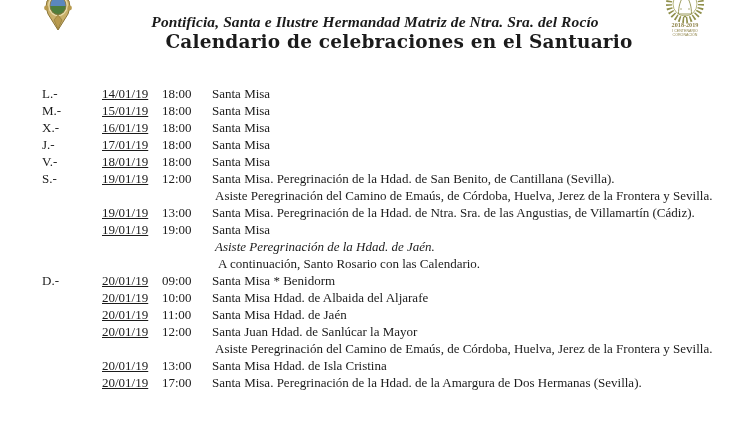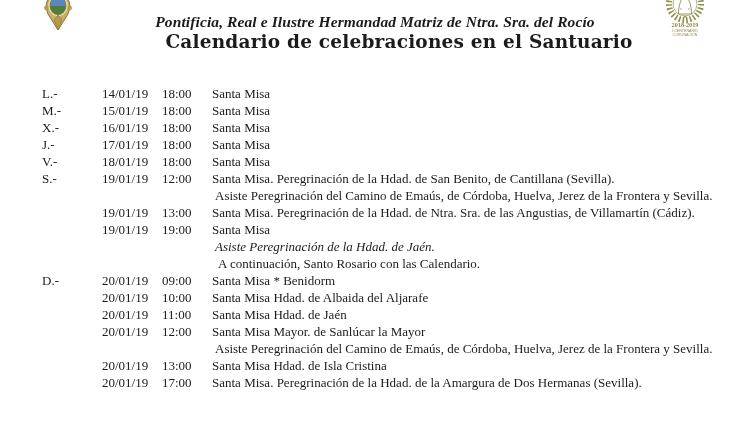--- a/index.html
+++ b/index.html
@@ -53,21 +53,21 @@
     font-family: "Liberation Serif", serif;
     font-size: 13px;
   }
   table.schedule td {
     height: 17px; line-height: 17px;
     padding: 0; margin: 0;
     white-space: nowrap; overflow: hidden;
     vertical-align: middle;
   }
   td.c-day  { width: 60px; }
-  td.c-date { width: 60px; }
+  td.c-date { width: 60px; text-decoration: underline; }
   td.c-time { width: 50px; }
   td.c-event{ width: auto; }
 </style>
 </head>
 <body>
 
 <div class="page">
 
   <svg class="crest" viewBox="0 0 32 40" aria-hidden="true">
     <path d="M16 1 L22 4 L27 8 L28 14 L26 21 L16 37 L6 21 L4 14 L5 8 L10 4 Z" fill="#c9b06a" stroke="#8a7435" stroke-width="1"></path>
@@ -87,21 +87,21 @@
     <path d="M27 -6 C22 0 20.5 7 20.5 14 L33.5 14 C33.5 7 32 0 27 -6 Z" fill="#ffffff" stroke="#8f8f4b" stroke-width="0.9"></path>
     <circle cx="23" cy="9" r="0.7" fill="#8f8f4b"></circle>
     <circle cx="31" cy="9" r="0.7" fill="#8f8f4b"></circle>
     <circle cx="27" cy="16.5" r="1.1" fill="#8f8f4b"></circle>
     <text x="27" y="26.5" font-size="6.2" font-weight="bold" fill="#8f8449" text-anchor="middle" font-family="Liberation Serif, serif">2018-2019</text>
     <text x="27" y="31.5" font-size="3.6" fill="#8f8449" text-anchor="middle" font-family="Liberation Sans, sans-serif">I CENTENARIO</text>
     <text x="27" y="35.5" font-size="3.6" fill="#8f8449" text-anchor="middle" font-family="Liberation Sans, sans-serif">CORONACIÓN</text>
   </svg>
 
   <div class="header-text">
-    <div class="org-title">Pontificia, Real e Ilustre Hermandad Matriz de Ntra. Sra. del Rocío</div>
+    <div class="org-title">Pontificia, Santa e Ilustre Hermandad Matriz de Ntra. Sra. del Rocío</div>
     <div class="doc-title">Calendario de celebraciones en el Santuario</div>
   </div>
 
   <table class="schedule">
     <tbody>
         <tr>
       <td class="c-day">L.-</td>
       <td class="c-date">14/01/19</td>
       <td class="c-time">18:00</td>
       <td class="c-event">Santa Misa</td>
@@ -181,21 +181,21 @@
         <tr>
       <td class="c-day"></td>
       <td class="c-date">20/01/19</td>
       <td class="c-time">11:00</td>
       <td class="c-event">Santa Misa Hdad. de Jaén</td>
     </tr>
         <tr>
       <td class="c-day"></td>
       <td class="c-date">20/01/19</td>
       <td class="c-time">12:00</td>
-      <td class="c-event">Santa Misa Mayor. de Sanlúcar la Mayor</td>
+      <td class="c-event">Santa Juan Hdad. de Sanlúcar la Mayor</td>
     </tr>
         <tr>
       <td class="c-day"></td>
       <td class="c-date"></td>
       <td class="c-time"></td>
       <td class="c-event" style="padding-left: 3px;">Asiste Peregrinación del Camino de Emaús, de Córdoba, Huelva, Jerez de la Frontera y Sevilla.</td>
     </tr>
         <tr>
       <td class="c-day"></td>
       <td class="c-date">20/01/19</td>

